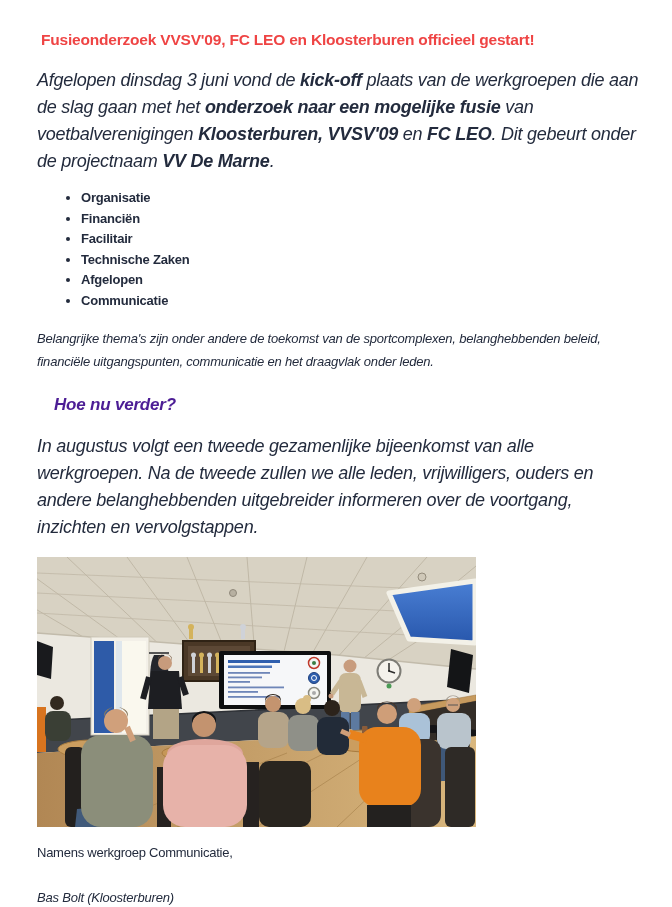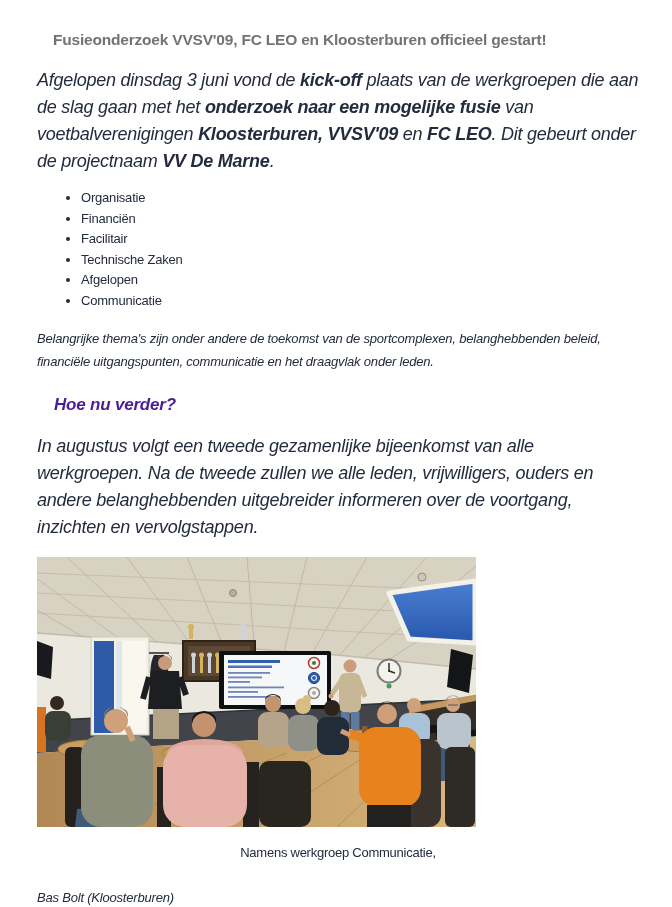--- a/index.html
+++ b/index.html
@@ -5,46 +5,46 @@
   html,body{margin:0;padding:0;background:#ffffff;}
   body{
     width:672px;min-height:907px;
     font-family:"Liberation Sans","DejaVu Sans",sans-serif;
     color:#232b3d;
     -webkit-font-smoothing:antialiased;
   }
   .page{padding:30px 33px 28px 37px;width:602px;}
   h1.article-title{
     font-size:15.5px;line-height:1.3;letter-spacing:-0.2px;
-    color:#737373;font-weight:bold;margin:0 0 17px 16px;
+    color:#ef4444;font-weight:bold;margin:0 0 17px 4px;
   }
   p.body-text{
     font-size:18px;line-height:27px;letter-spacing:-0.25px;
     margin:0 0 16px 0;
     font-style:italic;
   }
   p.body-text b{font-weight:bold;}
   ul.topics{
     margin:16px 0 19px 0;padding:0 0 0 44px;list-style:disc;
   }
   ul.topics li{
-    font-size:13px;font-weight:normal;line-height:14px;
+    font-size:13px;font-weight:bold;line-height:14px;
     letter-spacing:-0.2px;margin:0 0 6.5px 0;
   }
   p.italic-note{
     font-size:13px;font-style:italic;line-height:23px;
     letter-spacing:-0.2px;margin:2px 0 18px 0;
   }
   h2.subheading{
     font-size:17px;color:#4c1d95;font-weight:bold;
     margin:22px 0 18px 17px;letter-spacing:-0.2px;font-style:italic;
   }
   figure.photo{margin:10px 0 14px 0;padding:0;width:439px;height:270px;}
   figure.photo svg{display:block;}
-  p.signoff{font-size:13px;line-height:23px;letter-spacing:-0.25px;margin:14px 0 0 0;text-align:center;}
+  p.signoff{font-size:13px;line-height:23px;letter-spacing:-0.25px;margin:14px 0 0 0;}
   .signatories{margin-top:22px;}
   .signatories .name-line{
     font-size:13px;font-style:italic;line-height:23px;letter-spacing:-0.2px;
   }
 </style>
 </head>
 <body>
 
 <div class="page">
 

